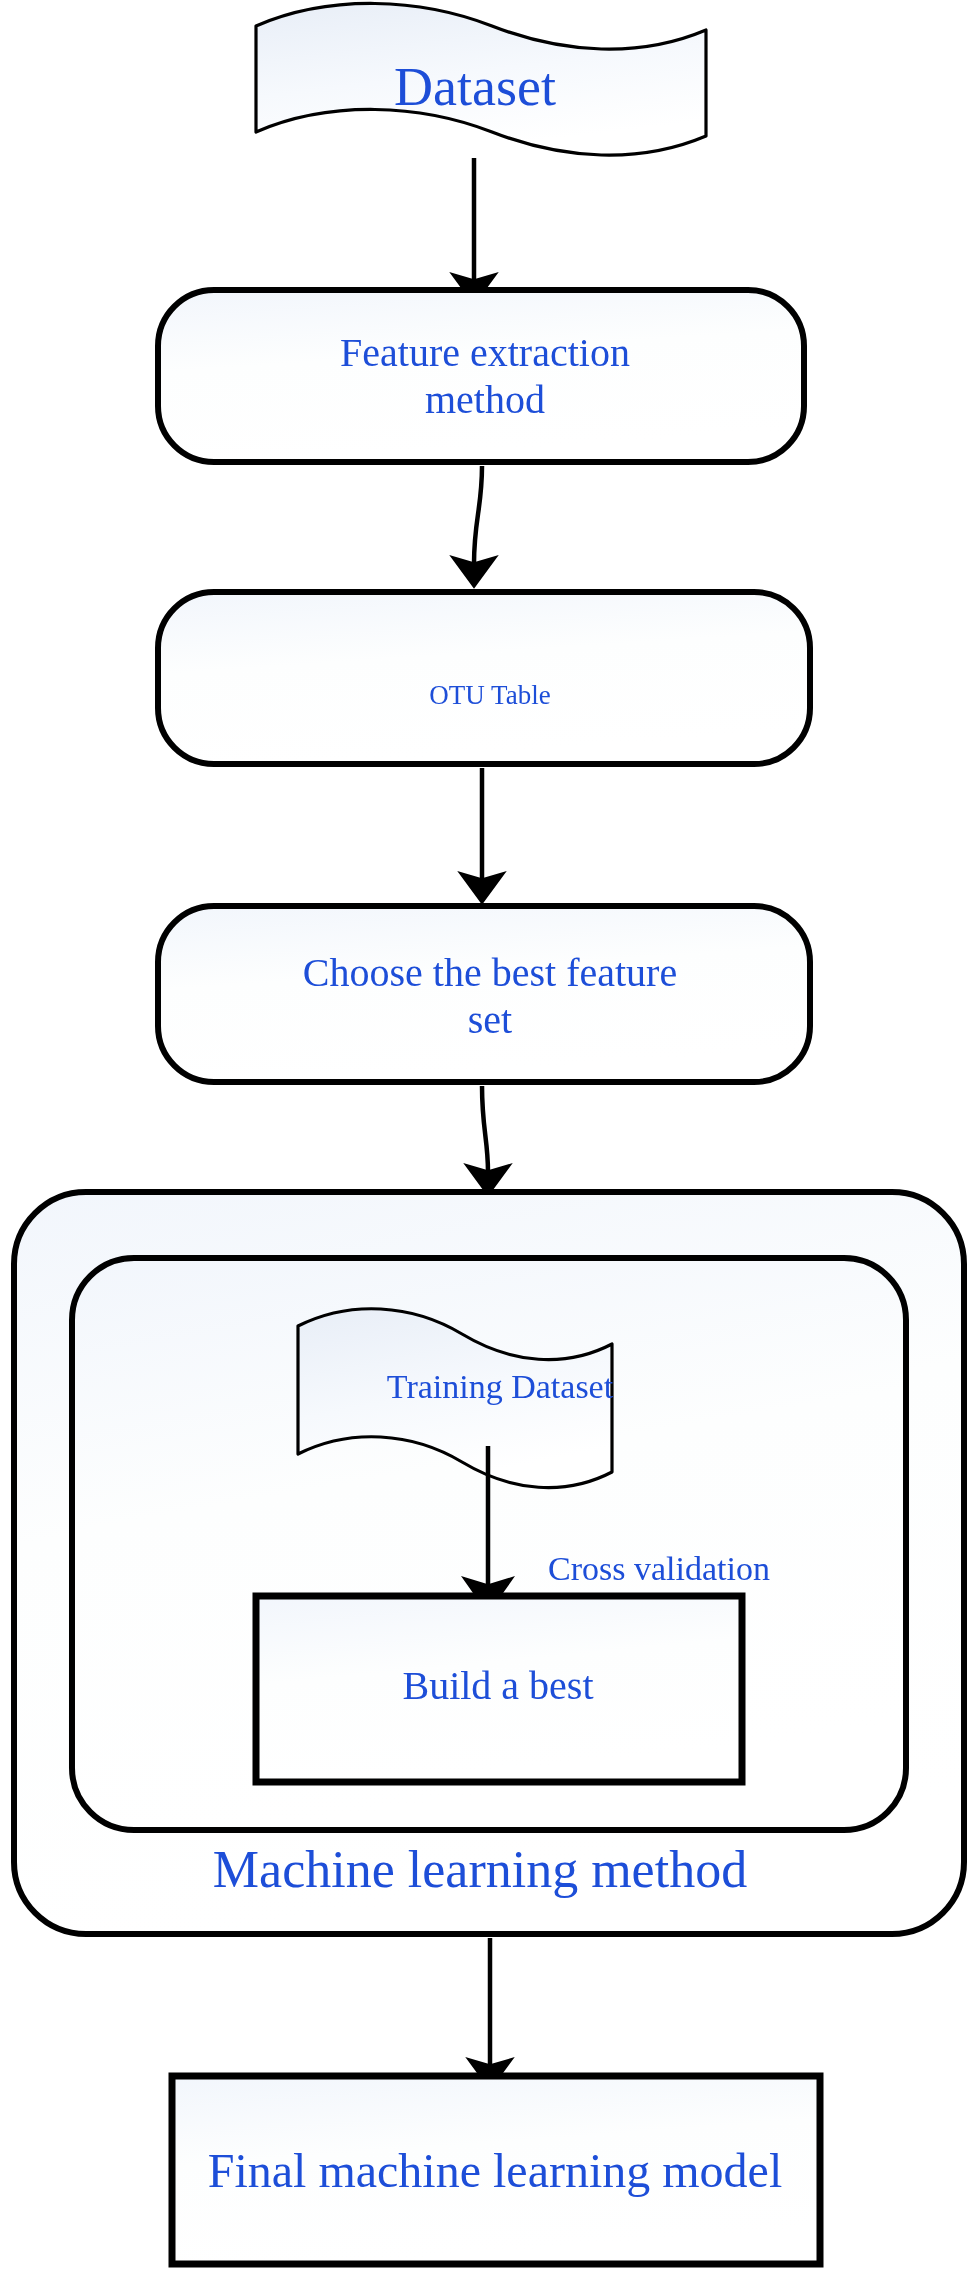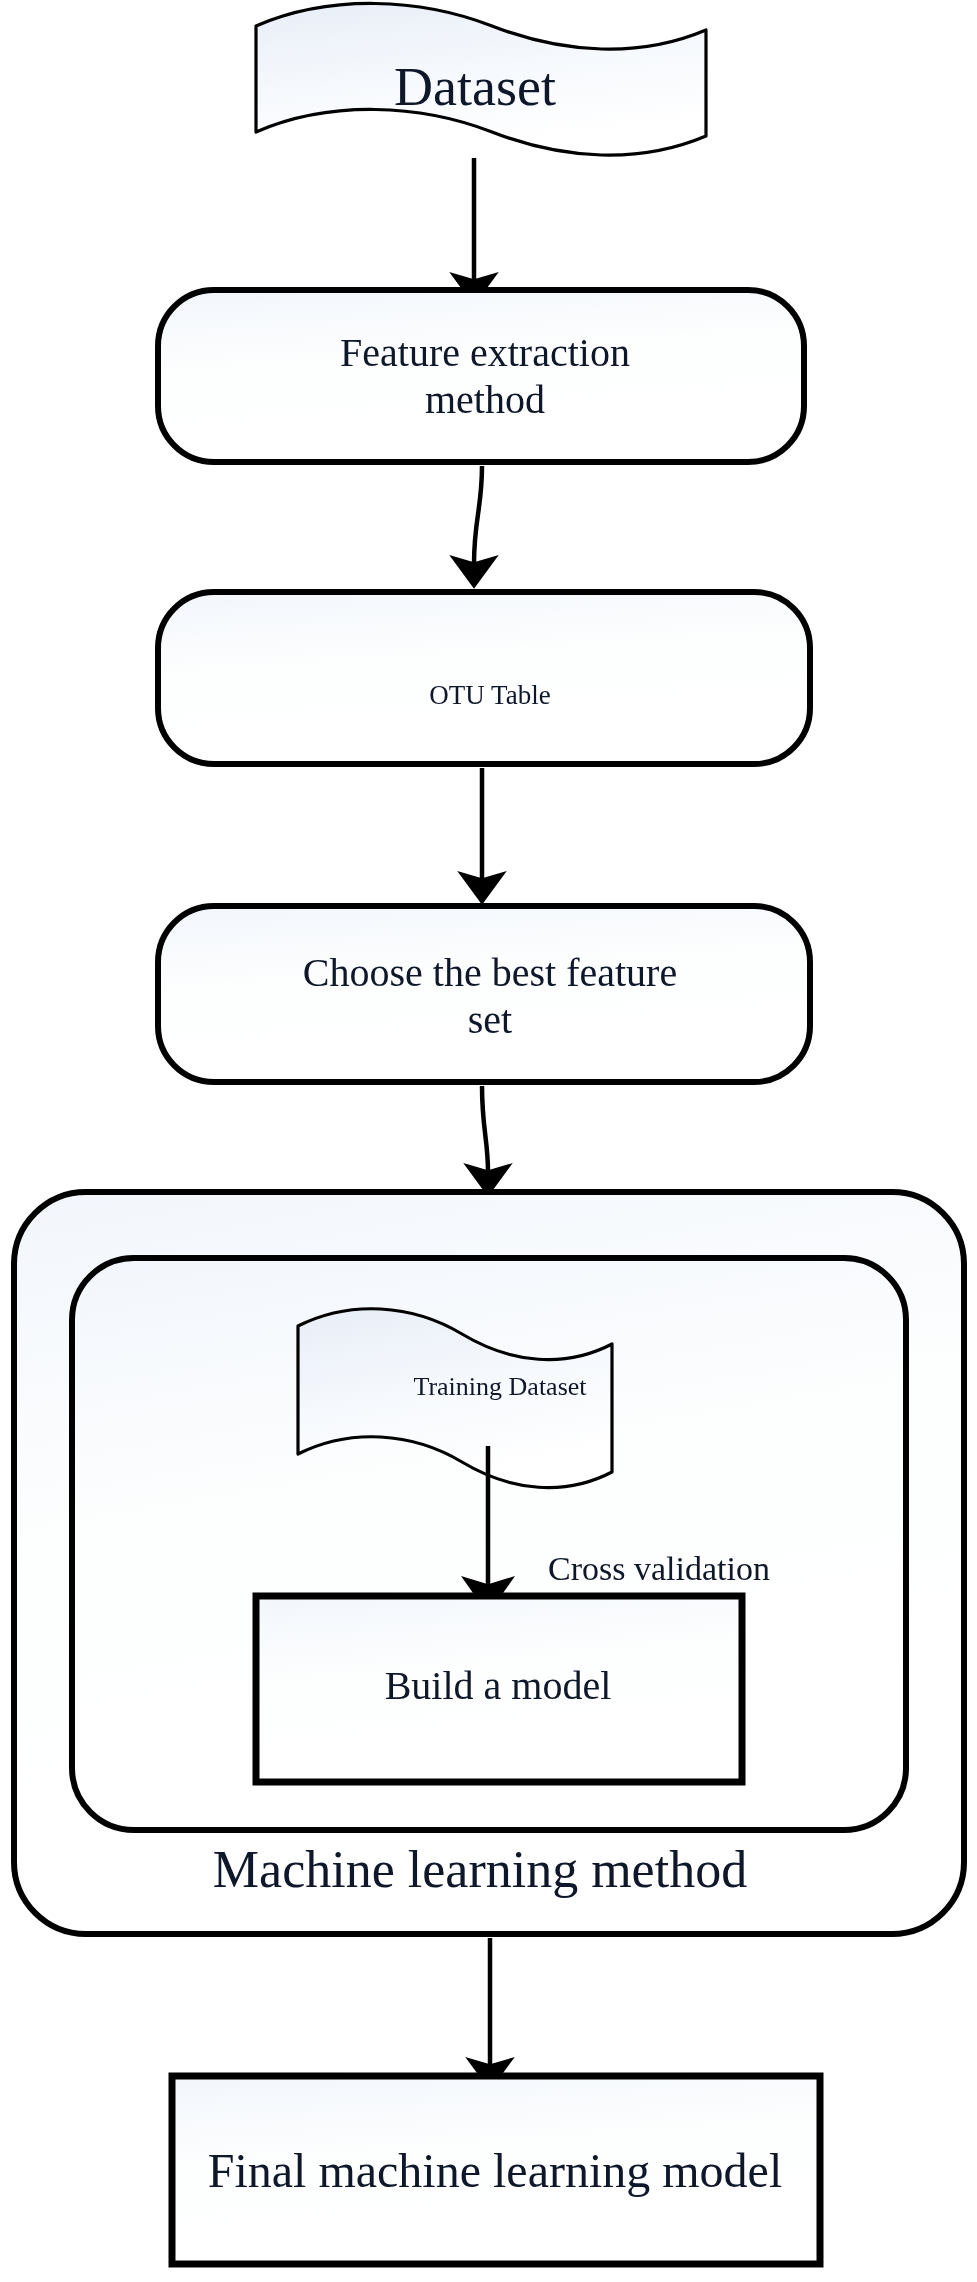--- a/index.html
+++ b/index.html
@@ -21,33 +21,33 @@
     top: 0;
     width: 977px;
     height: 2282px;
   }
   .node-label {
     position: absolute;
     display: flex;
     align-items: center;
     justify-content: center;
     text-align: center;
-    color: #0f172a;
+    color: #1d4ed8;
     font-family: "Liberation Serif", "DejaVu Serif", serif;
     line-height: 1.18;
     pointer-events: none;
     white-space: pre-line;
   }
 
   
   #lbl-dataset        { left:250px; top:18px;   width:450px; height:140px; font-size:54px; }
   #lbl-feature        { left:170px; top:292px;  width:630px; height:168px; font-size:40px; }
   #lbl-otu            { left:170px; top:610px;  width:640px; height:172px; font-size:27px; }
   #lbl-choose         { left:170px; top:908px;  width:640px; height:176px; font-size:40px; }
-  #lbl-training       { left:300px; top:1352px; width:400px; height:70px;  font-size:26px; }
+  #lbl-training       { left:300px; top:1352px; width:400px; height:70px;  font-size:34px; }
   #lbl-crossval       { left:548px; top:1542px; width:350px; height:54px;  font-size:34px; justify-content:flex-start;}
   #lbl-build          { left:258px; top:1600px; width:480px; height:172px; font-size:40px; }
   #lbl-mlmethod       { left:120px; top:1838px; width:720px; height:64px;  font-size:52px; }
   #lbl-final          { left:172px; top:2078px; width:646px; height:186px; font-size:48px; }
 </style>
 </head>
 <body>
 
 <div id="canvas">
 
@@ -121,19 +121,19 @@
 
   <div class="node-label" id="lbl-otu">OTU Table</div>
 
   <div class="node-label" id="lbl-choose">Choose the best feature
 set</div>
 
   <div class="node-label" id="lbl-training">Training Dataset</div>
 
   <div class="node-label" id="lbl-crossval">Cross validation</div>
 
-  <div class="node-label" id="lbl-build">Build a model</div>
+  <div class="node-label" id="lbl-build">Build a best</div>
 
   <div class="node-label" id="lbl-mlmethod">Machine learning method</div>
 
   <div class="node-label" id="lbl-final">Final machine learning model</div>
 
 </div>
 
 </body></html>

